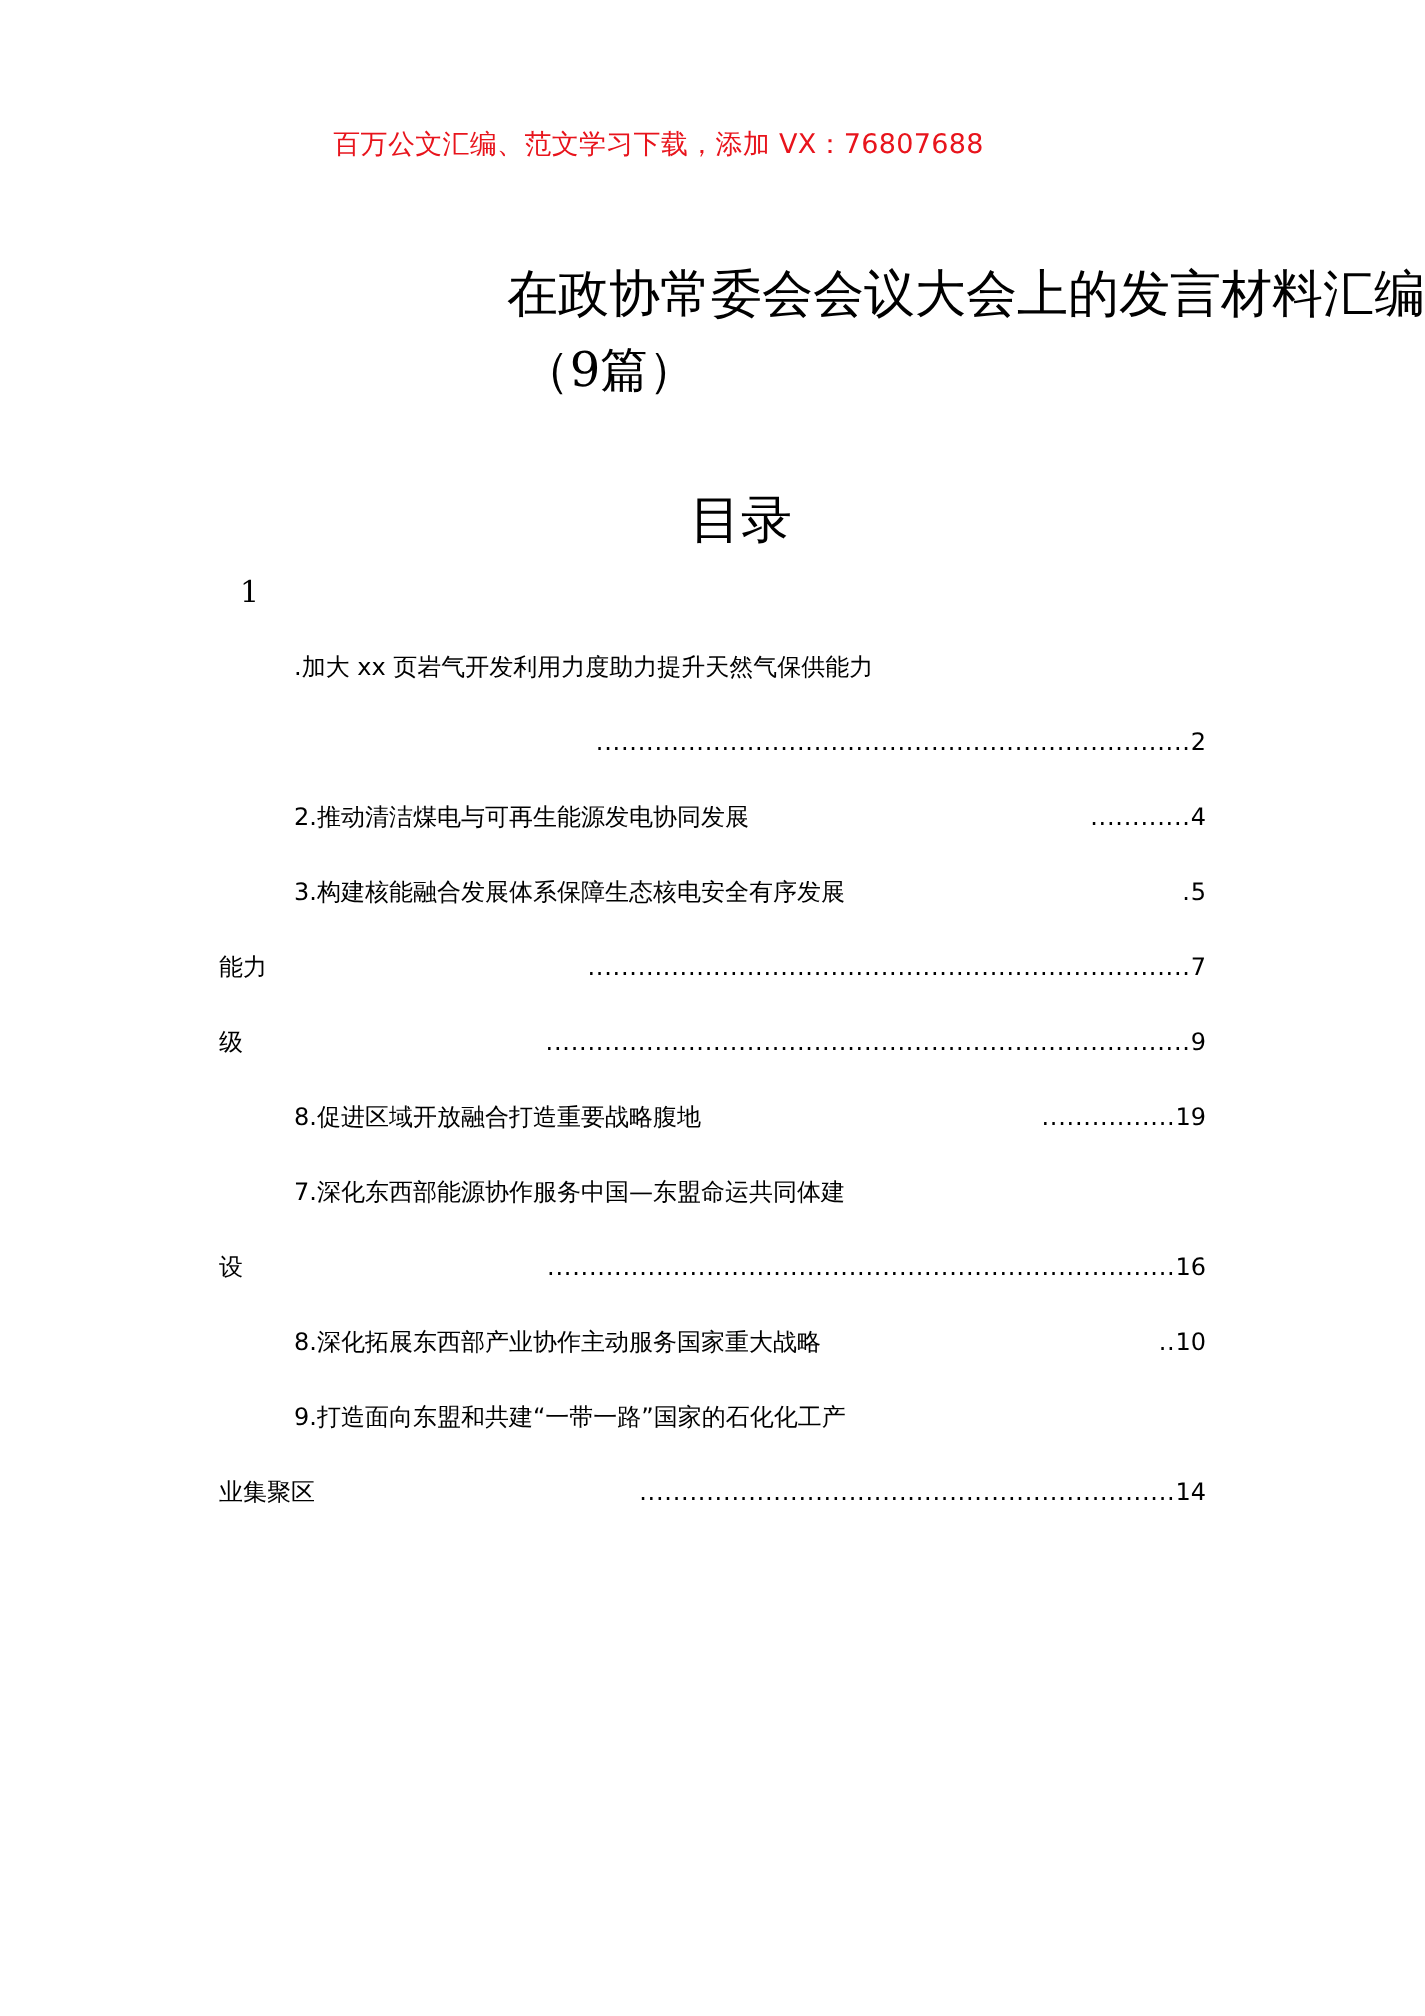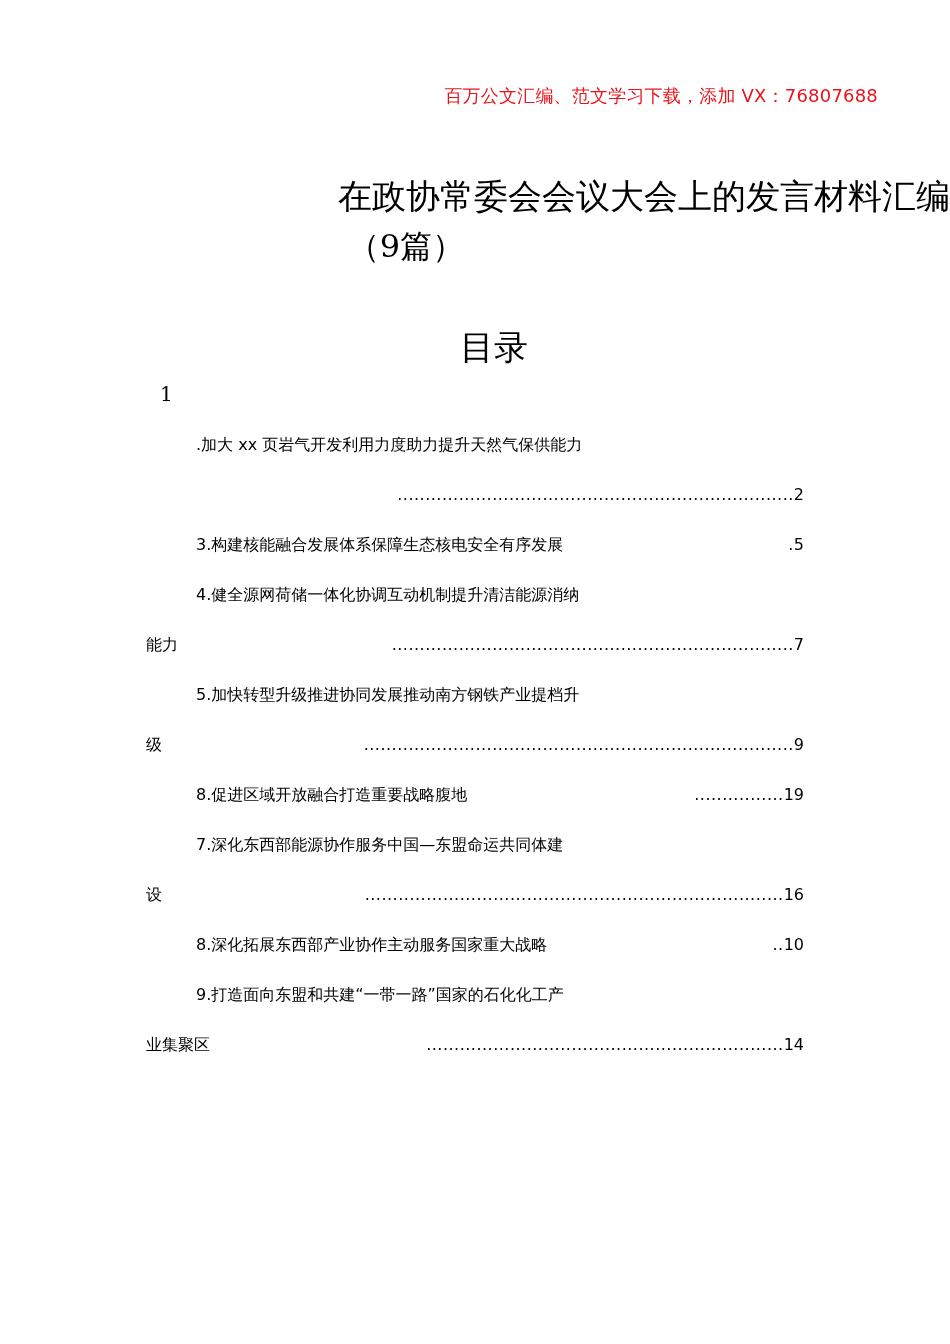--- a/index.html
+++ b/index.html
@@ -1,18 +1,18 @@
 <!DOCTYPE html>
 <html><head>
   <meta charset="utf-8">
   <style>
     html, body { margin: 0; padding: 0; background: #ffffff; }
     body { width: 950px; height: 1344px; position: relative; overflow: hidden;
            font-family: "DejaVu Sans", "Liberation Sans", sans-serif; color: #000; }
-    .watermark { position: absolute; top: 84px; left: 0; width: 878px; text-align: right;
+    .watermark { position: absolute; top: 84px; left: 0; width: 878px; text-align: center;
                  font-size: 18px; color: #e8141c; letter-spacing: 0.2px; }
     .title { position: absolute; top: 170px; left: 0; width: 950px; text-align: right;
              font-size: 34px; line-height: 52px; font-weight: normal; }
     .subtitle { position: absolute; top: 222px; left: 0; width: 812px; text-align: center;
                 font-size: 32px; line-height: 48px; }
     .subtitle .num { font-family: "DejaVu Serif", "Liberation Serif", serif; }
     .toc-heading { position: absolute; top: 322px; left: 0; width: 924px; text-align: center;
                    font-size: 34px; line-height: 50px; margin-left: 32px; }
     .toc-lone-num { position: absolute; top: 382px; left: 160px; font-size: 20px;
                     font-family: "DejaVu Serif", "Liberation Serif", serif; }
@@ -35,24 +35,23 @@
   <span>（</span><span class="num">9</span><span>篇</span><span>）</span>
 </div>
 
 <div class="toc-heading">目录</div>
 
 <div class="toc-lone-num">1</div>
 
 <div class="toc" id="toc">
     <div class="toc-line indent"><span class="txt">.加大 xx 页岩气开发利用力度助力提升天然气保供能力</span></div>
     <div class="toc-line"><span class="txt"></span><span class="leader"><span class="dots">.......................................................................</span><span>2</span></span></div>
+    <div class="toc-line indent"><span class="txt">2.推动清洁煤电与可再生能源发电协同发展</span><span class="leader"><span class="dots">............</span><span>4</span></span></div>
     <div class="toc-line indent"><span class="txt">3.构建核能融合发展体系保障生态核电安全有序发展</span><span class="leader"><span class="dots">.</span><span>5</span></span></div>
-    <div class="toc-line indent"><span class="txt">4.健全源网荷储一体化协调互动机制提升清洁能源消纳</span></div>
     <div class="toc-line"><span class="txt">能力</span><span class="leader"><span class="dots">........................................................................</span><span>7</span></span></div>
-    <div class="toc-line indent"><span class="txt">5.加快转型升级推进协同发展推动南方钢铁产业提档升</span></div>
     <div class="toc-line"><span class="txt">级</span><span class="leader"><span class="dots">.............................................................................</span><span>9</span></span></div>
     <div class="toc-line indent"><span class="txt">8.促进区域开放融合打造重要战略腹地</span><span class="leader"><span class="dots">................</span><span>19</span></span></div>
     <div class="toc-line indent"><span class="txt">7.深化东西部能源协作服务中国—东盟命运共同体建</span></div>
     <div class="toc-line"><span class="txt">设</span><span class="leader"><span class="dots">...........................................................................</span><span>16</span></span></div>
     <div class="toc-line indent"><span class="txt">8.深化拓展东西部产业协作主动服务国家重大战略</span><span class="leader"><span class="dots">..</span><span>10</span></span></div>
     <div class="toc-line indent"><span class="txt">9.打造面向东盟和共建“一带一路”国家的石化化工产</span></div>
     <div class="toc-line"><span class="txt">业集聚区</span><span class="leader"><span class="dots">................................................................</span><span>14</span></span></div>
   </div>
 
 </body></html>

